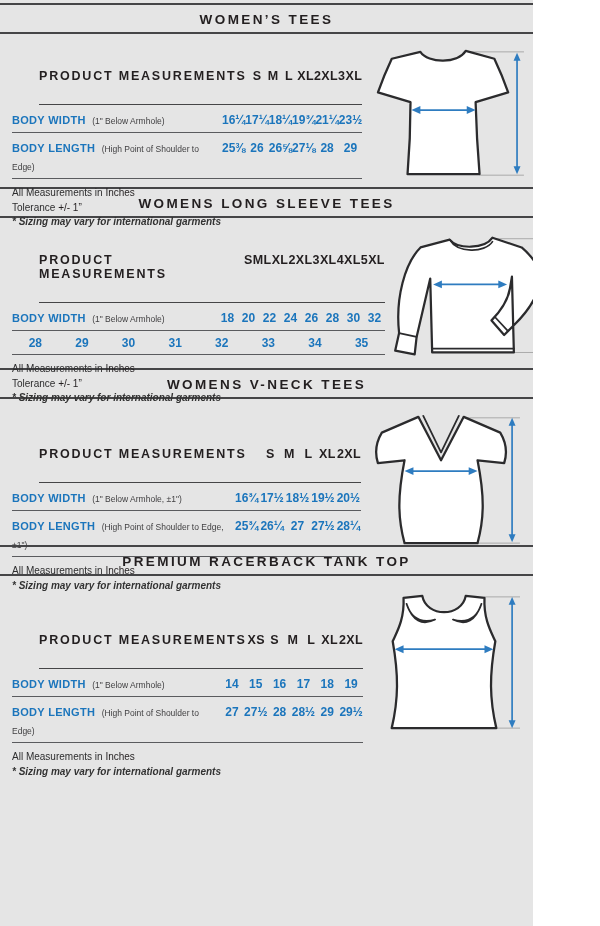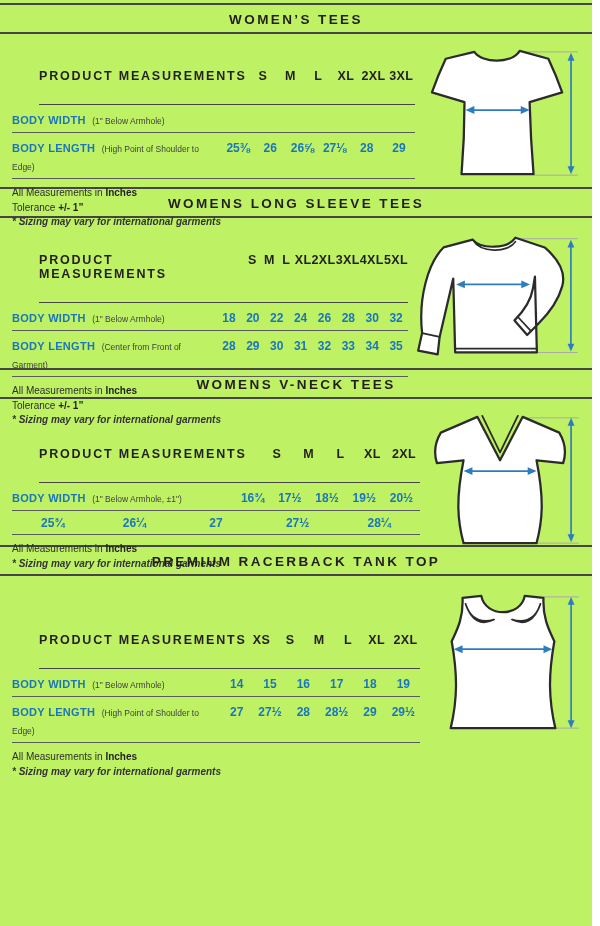--- a/index.html
+++ b/index.html
@@ -1,16 +1,16 @@
 <!DOCTYPE html>
 <html><head>
 <meta charset="utf-8">
 <style>
   html,body{margin:0;padding:0;background:#ffffff;}
-  .page{position:relative;width:592px;height:926px;background:#bef264;overflow:hidden;
+  .page{position:relative;width:533px;height:926px;background:#e5e5e5;overflow:hidden;
         font-family:"Liberation Sans", sans-serif;color:#231f20;}
   .page{padding-top:3px;box-sizing:border-box;}
   .sec{box-sizing:border-box;}
   .sec-header{border-top:2px solid #454547;border-bottom:2px solid #454547;
               text-align:center;padding:5px 0 4px;}
   .sec-title{font-size:13.5px;font-weight:bold;letter-spacing:2.4px;color:#231f20;}
   .content{display:flex;}
   .left{margin-left:12px;box-sizing:border-box;width:var(--leftw);padding-top:var(--padtop);}
   .right{margin-left:auto;margin-right:6px;}
   .tbl{width:100%;}
@@ -18,21 +18,21 @@
   .trow.head{border-bottom:1.8px solid #454547;padding-bottom:21px;margin-left:27px;}
   .lbl-cell{width:var(--lblw);flex:0 0 var(--lblw);}
   .pm{font-size:12.5px;font-weight:bold;letter-spacing:1.8px;color:#231f20;}
   .rl{font-size:11px;font-weight:bold;letter-spacing:.3px;color:#1b75bc;}
   .note{font-size:8.5px;color:#414042;margin-left:2px;}
   .vals{flex:1;display:flex;}
   .vals>div{flex:1;text-align:center;}
   .szc{font-size:12.5px;font-weight:bold;letter-spacing:.4px;color:#231f20;}
   .val{font-size:12px;font-weight:bold;color:#1b75bc;}
   .foot{margin-top:7px;font-size:10px;line-height:14.5px;color:#2d2d2e;}
-  .foot b{font-weight:bold;color:#231f20;}
+  .foot b{font-weight:normal;color:#231f20;}
   .fline.it{font-style:italic;font-weight:bold;color:#333;}
   svg .garment{fill:#ffffff;stroke:#2b2b2d;stroke-width:2.3;stroke-linejoin:round;stroke-linecap:round;}
   svg .detail{fill:none;stroke:#2b2b2d;stroke-width:1.8;stroke-linejoin:round;stroke-linecap:round;}
   svg .ext{stroke:#a9a9a9;stroke-width:1;}
   svg .arr{stroke:#2e7cc0;stroke-width:1.7;}
   svg .ah{fill:#2e7cc0;stroke:none;}
 </style>
 </head>
 <body>
 
@@ -54,20 +54,28 @@
                 <div class="szc">XL</div>
                 <div class="szc">2XL</div>
                 <div class="szc">3XL</div>
               </div>
           </div>
           <div class="trow">
             <div class="lbl-cell">
               <span class="rl">BODY WIDTH</span>
               <span class="note">(1" Below Armhole)</span>
             </div>
+            <div class="vals">
+                <div class="val">16¼</div>
+                <div class="val">17¼</div>
+                <div class="val">18¼</div>
+                <div class="val">19¾</div>
+                <div class="val">21¼</div>
+                <div class="val">23½</div>
+              </div>
           </div>
           <div class="trow">
             <div class="lbl-cell">
               <span class="rl">BODY LENGTH</span>
               <span class="note">(High Point of Shoulder to Edge)</span>
             </div>
             <div class="vals">
                 <div class="val">25⅜</div>
                 <div class="val">26</div>
                 <div class="val">26⅝</div>
@@ -129,24 +137,20 @@
                 <div class="val">20</div>
                 <div class="val">22</div>
                 <div class="val">24</div>
                 <div class="val">26</div>
                 <div class="val">28</div>
                 <div class="val">30</div>
                 <div class="val">32</div>
               </div>
           </div>
           <div class="trow">
-            <div class="lbl-cell">
-              <span class="rl">BODY LENGTH</span>
-              <span class="note">(Center from Front of Garment)</span>
-            </div>
             <div class="vals">
                 <div class="val">28</div>
                 <div class="val">29</div>
                 <div class="val">30</div>
                 <div class="val">31</div>
                 <div class="val">32</div>
                 <div class="val">33</div>
                 <div class="val">34</div>
                 <div class="val">35</div>
               </div>
@@ -202,20 +206,24 @@
             </div>
             <div class="vals">
                 <div class="val">16¾</div>
                 <div class="val">17½</div>
                 <div class="val">18½</div>
                 <div class="val">19½</div>
                 <div class="val">20½</div>
               </div>
           </div>
           <div class="trow">
+            <div class="lbl-cell">
+              <span class="rl">BODY LENGTH</span>
+              <span class="note">(High Point of Shoulder to Edge, ±1")</span>
+            </div>
             <div class="vals">
                 <div class="val">25¾</div>
                 <div class="val">26¼</div>
                 <div class="val">27</div>
                 <div class="val">27½</div>
                 <div class="val">28¼</div>
               </div>
           </div>
         </div>
         <div class="foot">

